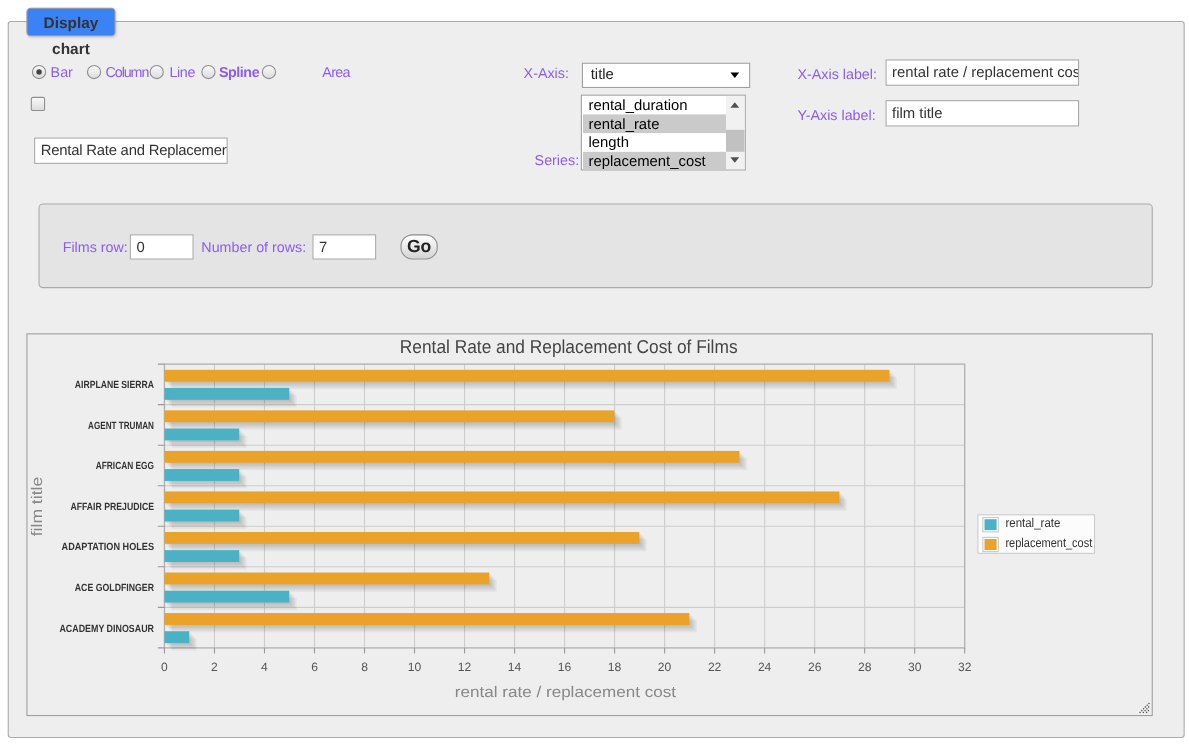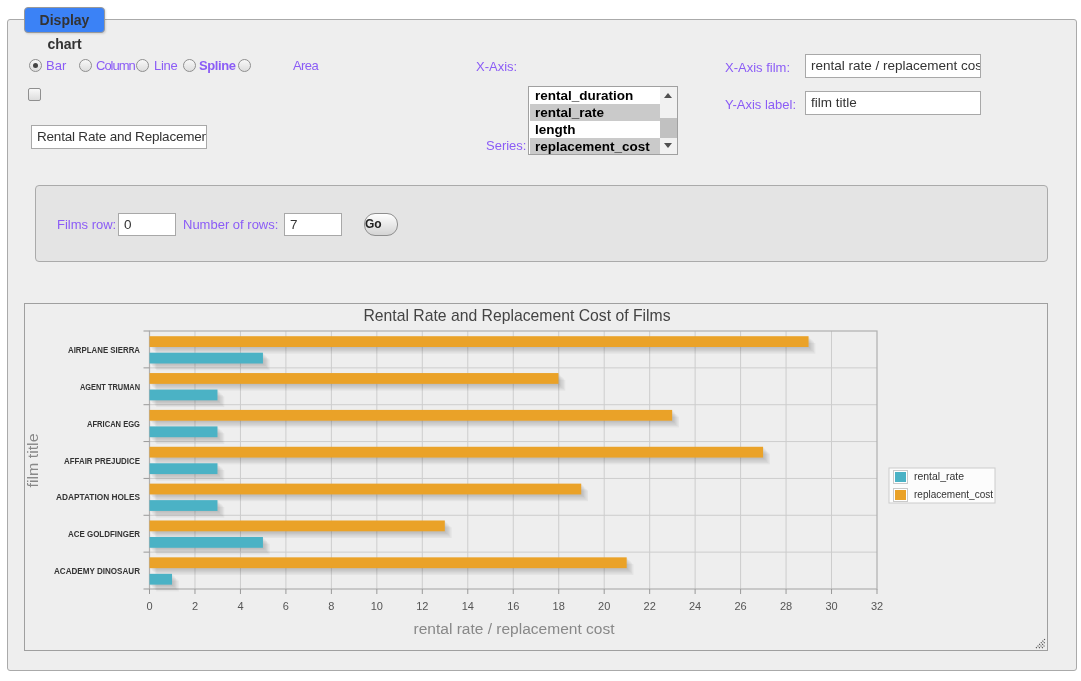--- a/index.html
+++ b/index.html
@@ -9,29 +9,29 @@
 #fs{left:7px;top:19px;width:1070px;height:652px;background:#eee;border:1px solid #aaa;border-radius:3px;}
 #fslegend{left:24px;top:7px;width:81px;height:26px;background:#3b82f6;border:1px solid #999;border-radius:4px;font-weight:bold;font-size:14px;line-height:24px;text-align:center;color:#333;box-shadow:1px 1px 2px rgba(0,0,0,0.12);}
 .lbl{font-size:13px;color:#8b5cf6;}
 .radio{width:13px;height:13px;border:1px solid #8f8f8f;border-radius:50%;background:linear-gradient(#f8f8f8,#ddd);}
 .radio.on:after{content:"";position:absolute;left:3px;top:3px;width:5px;height:5px;border-radius:50%;background:#444;}
 .checkbox{width:13px;height:13px;border:1px solid #8f8f8f;border-radius:2px;background:linear-gradient(#f8f8f8,#ddd);}
 .tinput{background:#fff;border:1px solid #a8a8a8;font-size:13.5px;color:#333;line-height:22px;padding:0 0 0 5px;white-space:nowrap;overflow:hidden;}
 #xaxissel{left:529px;top:57px;width:153px;height:23px;background:#fff;border:1px solid #a0a0a0;border-radius:0;}
 #xaxissel .txt{position:absolute;left:7px;top:2px;font-size:13.5px;color:#222;}
 #xaxissel .arr{position:absolute;right:9px;top:8px;width:0;height:0;border-left:4px solid transparent;border-right:4px solid transparent;border-top:5px solid #000;}
-#listbox{left:528px;top:86px;width:150px;height:69px;background:#fff;border:1px solid #a0a0a0;overflow:hidden;font-weight:bold;}
+#listbox{left:528px;top:86px;width:150px;height:69px;background:#fff;border:1px solid #a0a0a0;overflow:hidden;}
 .opt{position:absolute;left:1px;width:131px;height:17px;font-size:13.5px;color:#000;padding-left:5px;line-height:17px;white-space:nowrap;}
 .opt.sel{background:#cacaca;}
 #sbar{position:absolute;right:0;top:0;width:17px;height:67px;background:#f1f1f1;}
 #sbar .up{position:absolute;left:4px;top:6px;width:0;height:0;border-left:4.5px solid transparent;border-right:4.5px solid transparent;border-bottom:5px solid #505050;}
 #sbar .dn{position:absolute;left:4px;bottom:6px;width:0;height:0;border-left:4.5px solid transparent;border-right:4.5px solid transparent;border-top:5px solid #505050;}
 #sbar .thumb{position:absolute;left:0;top:31px;width:17px;height:20px;background:#c1c1c1;}
 #panel{left:35px;top:185px;width:1013px;height:77px;background:#e4e4e4;border:1px solid #aaa;border-radius:4px;}
-#gobtn{left:364px;top:213px;width:34px;height:23px;border:1px solid #8e8e8e;border-radius:11px;background:linear-gradient(#fefefe,#d4d4d4);font-weight:bold;font-size:12px;color:#222;text-align:left;line-height:21px;}
+#gobtn{left:364px;top:213px;width:34px;height:23px;border:1px solid #8e8e8e;border-radius:11px;background:linear-gradient(#fefefe,#d4d4d4);font-weight:bold;font-size:16px;color:#222;text-align:center;line-height:21px;}
 #chart{left:24px;top:303px;width:1024px;height:348px;background:#eee;border:1px solid #9f9f9f;}
 </style>
 </head>
 <body>
 <div id="wrap">
   <div id="fs" class="abs"></div>
   <div id="fslegend" class="abs">Display chart</div>
 
   <div class="abs radio on" style="left:29px;top:59px;"></div>
   <span class="abs lbl" style="left:46px;top:58px;">Bar</span>
@@ -43,35 +43,39 @@
   <span class="abs lbl" style="left:199px;top:58px;letter-spacing:-0.4px;font-weight:bold;">Spline</span>
   <div class="abs radio" style="left:238px;top:59px;"></div>
   <span class="abs lbl" style="left:257px;top:58px;letter-spacing:-0.6px;margin-left:36px;">Area</span>
 
   <div class="abs checkbox" style="left:28px;top:88px;"></div>
   <span class="abs lbl" style="left:45px;top:87px;margin-top:42px;">Stacked</span>
 
   <div class="abs tinput" style="left:31px;top:125px;width:176px;height:24px;letter-spacing:-0.2px;">Rental Rate and Replacement Cost of Films</div>
 
   <span class="abs lbl" style="left:476px;top:59px;">X-Axis:</span>
+  <div id="xaxissel" class="abs">
+      <span class="txt">title</span>
+      <span class="arr"></span>
+    </div>
 
   <span class="abs lbl" style="left:486px;top:138px;">Series:</span>
   <div id="listbox" class="abs">
     <div class="opt" style="top:0;">rental_duration</div>
     <div class="opt sel" style="top:17px;">rental_rate</div>
     <div class="opt" style="top:34px;">length</div>
     <div class="opt sel" style="top:51px;">replacement_cost</div>
     <div id="sbar">
         <span class="up"></span>
         <span class="thumb"></span>
         <span class="dn"></span>
       </div>
   </div>
 
-  <span class="abs lbl" style="left:725px;top:60px;">X-Axis film:</span>
+  <span class="abs lbl" style="left:725px;top:60px;">X-Axis label:</span>
   <div class="abs tinput" style="left:805px;top:54px;width:176px;height:24px;">rental rate / replacement cost</div>
   <span class="abs lbl" style="left:725px;top:97px;">Y-Axis label:</span>
   <div class="abs tinput" style="left:805px;top:91px;width:176px;height:24px;">film title</div>
 
   <div id="panel" class="abs"></div>
   <span class="abs lbl" style="left:57px;top:217px;">Films row:</span>
   <div class="abs tinput" style="left:118px;top:213px;width:58px;height:23px;font-size:13.5px;">0</div>
   <span class="abs lbl" style="left:183px;top:217px;text-align:center;">Number of rows:</span>
   <div class="abs tinput" style="left:284px;top:213px;width:58px;height:23px;font-size:13.5px;">7</div>
   <div id="gobtn" class="abs">Go</div>

